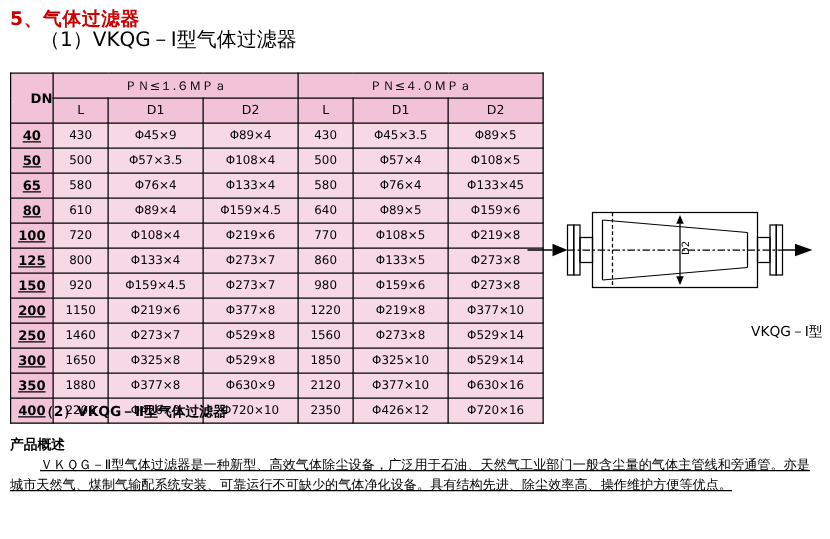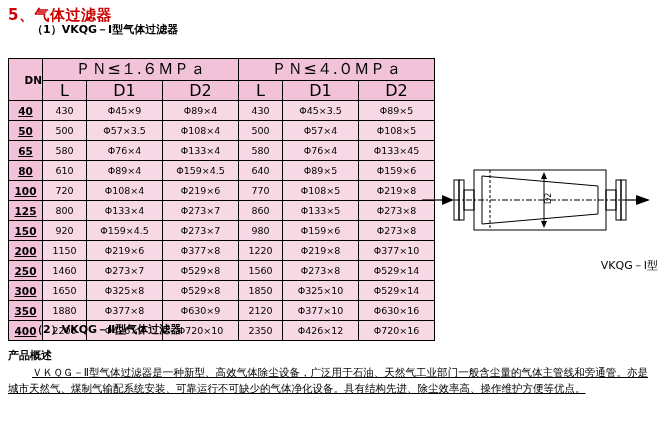--- a/index.html
+++ b/index.html
@@ -26,22 +26,22 @@
     top: 6px;
     font-size: 15px;
     font-weight: bold;
     color: #cc0000;
     letter-spacing: 0.5px;
   }
   .subtitle-1 {
     position: absolute;
     left: 32px;
     top: 22px;
-    font-size: 11px;
-    font-weight: bold;
+    font-size: 16px;
+    font-weight: normal;
     color: #000000;
   }
   .subtitle-2 {
     position: absolute;
     left: 32px;
     top: 322px;
     font-size: 11px;
     font-weight: bold;
     color: #000000;
   }
@@ -85,21 +85,21 @@
     font-size: 9.5px;
     text-align: center;
     vertical-align: middle;
     padding: 0;
     height: 19px;
     font-family: "DejaVu Sans", "Liberation Sans", sans-serif;
   }
   table.spec thead th {
     background: #f2c3d8;
     font-weight: normal;
-    font-size: 16px;
+    font-size: 10px;
   }
   table.spec thead th.dn {
     font-weight: bold;
     font-size: 10.5px;
     text-align: right;
   }
   table.spec tbody td {
     background: #f7d9e6;
   }
   table.spec tbody td.dn-cell {

